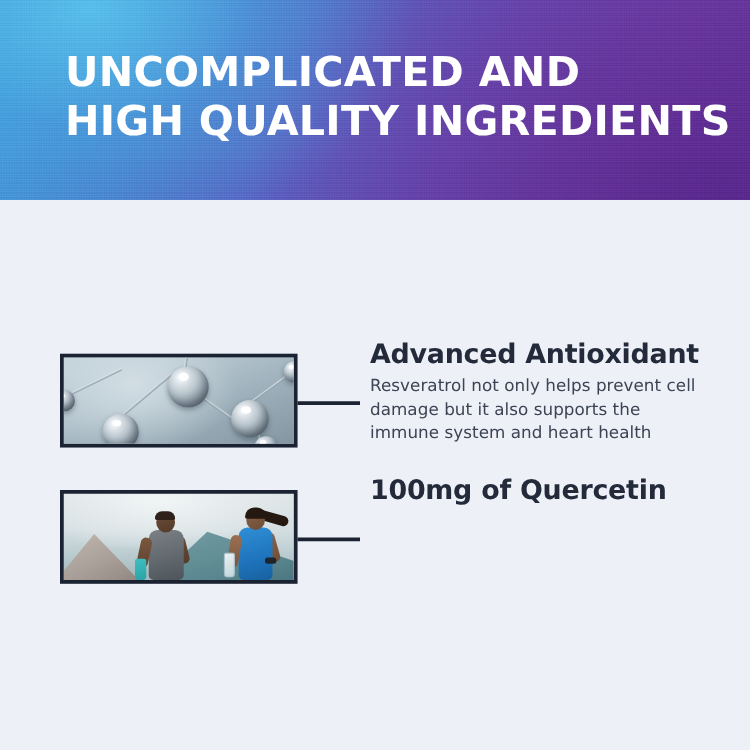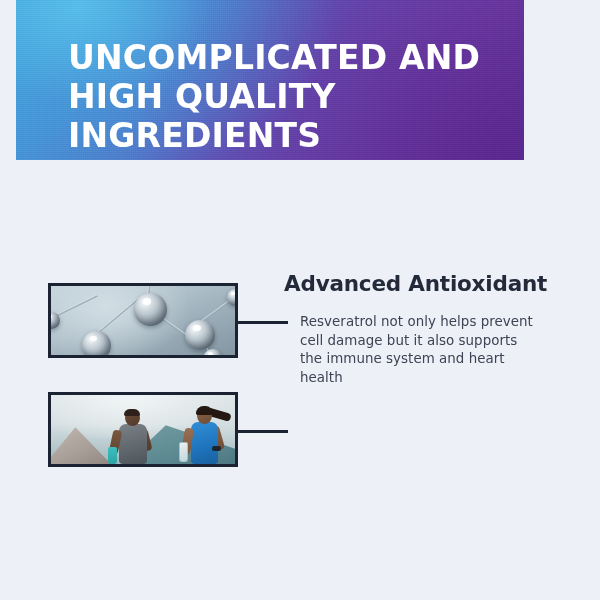--- a/index.html
+++ b/index.html
@@ -20,28 +20,27 @@
     width: 600px;
     height: 600px;
     background: #eef0f8;
   }
 
   
   .header {
     position: absolute;
     left: 0;
     top: 0;
-    width: 508px;
+    width: 600px;
     height: 160px;
     overflow: hidden;
     background:
       radial-gradient(ellipse 420px 300px at 12% 4%, rgba(86,190,235,0.95) 0%, rgba(70,160,220,0.45) 32%, rgba(70,140,210,0.0) 62%),
       radial-gradient(ellipse 520px 420px at 96% 96%, rgba(88,40,140,0.92) 0%, rgba(95,48,150,0.55) 38%, rgba(95,48,150,0.0) 72%),
       linear-gradient(118deg, #3fa3dd 0%, #4a81cf 24%, #5a5fc0 45%, #6a4bb0 65%, #6f3fa4 82%, #5c2e8f 100%);
-    margin-left: 16px;
   }
   .header-noise {
     position: absolute;
     inset: 0;
     opacity: 0.11;
     background-image:
       repeating-linear-gradient(0deg, rgba(255,255,255,0.5) 0px, rgba(255,255,255,0.5) 1px, rgba(0,0,0,0.25) 1px, rgba(0,0,0,0.25) 2px),
       repeating-linear-gradient(90deg, rgba(255,255,255,0.35) 0px, rgba(255,255,255,0.35) 1px, rgba(0,0,0,0.2) 1px, rgba(0,0,0,0.2) 2px);
     mix-blend-mode: overlay;
     pointer-events: none;
@@ -92,34 +91,34 @@
     position: absolute;
     left: 238px;
     top: 38px;
     width: 50px;
     height: 3px;
     background: #1b2232;
   }
 
   .feature-text {
     position: absolute;
-    left: 284px;
+    left: 296px;
     top: -12px;
     width: 268px;
   }
   .feature-heading {
     margin: 0 0 4px 0;
     color: #232a3a;
     font-size: 21.5px;
     font-weight: bold;
     line-height: 26px;
     letter-spacing: -0.2px;
   }
   .feature-body {
-    margin: 16px;
+    margin: 0;
     color: #3c4352;
     font-size: 13.4px;
     line-height: 18.5px;
     letter-spacing: 0.05px;
   }
 
   
   .art-molecule {
     position: absolute;
     inset: 0;
@@ -295,17 +294,18 @@
             <div class="arm skin-arm-front"></div>
             <div class="watch"></div>
             <div class="bottle"></div>
           </div>
         </div>
       </div>
 
       <div class="connector"></div>
 
       <div class="feature-text">
+        <h2 class="feature-heading">100mg of Quercetin</h2>
       </div>
     </div>
 
   </div>
 </div>
 
 </body></html>

